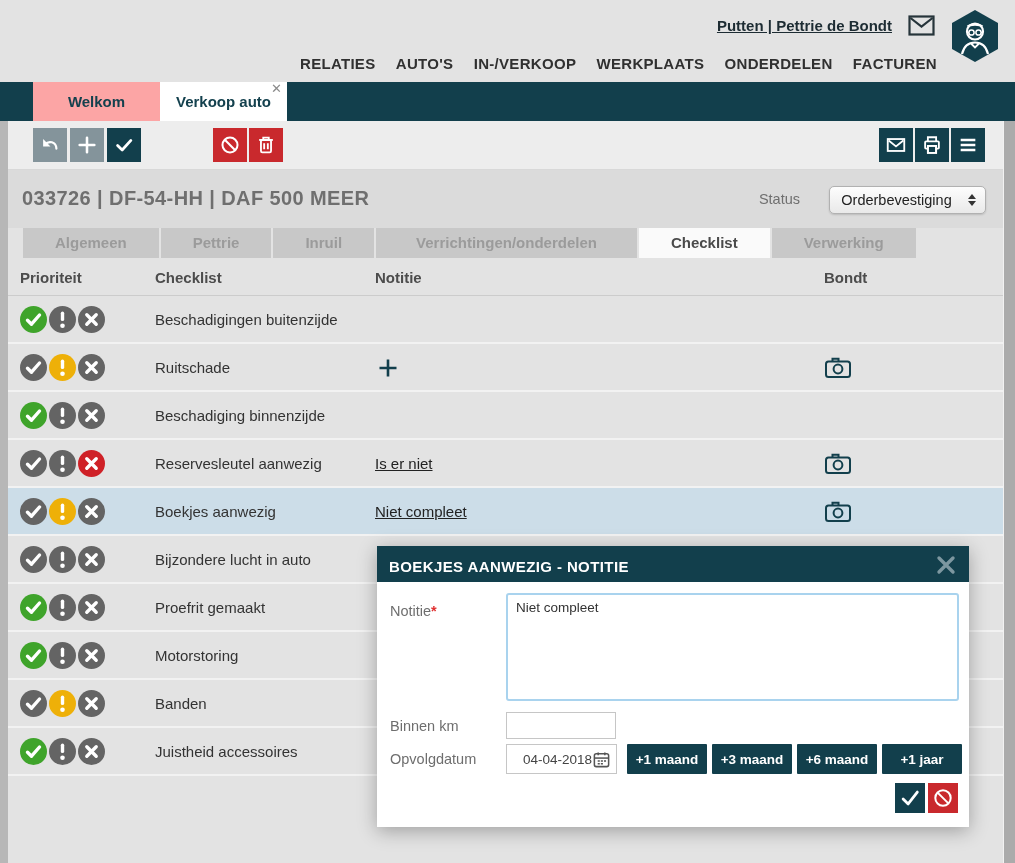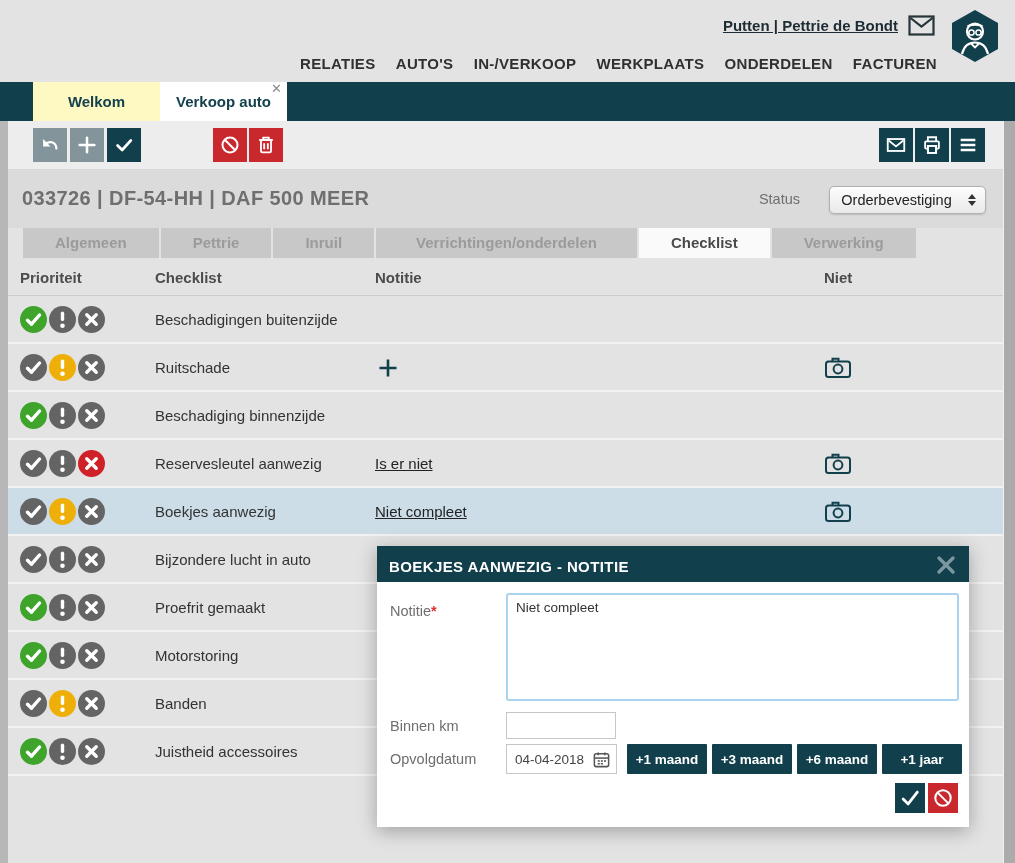--- a/index.html
+++ b/index.html
@@ -11,31 +11,31 @@
   }
 
   
   .header{ position:absolute; left:0; top:0; width:1015px; height:82px; background:#e3e3e3; }
   .logo{ position:absolute; left:26px; top:9px; display:flex; align-items:flex-start; cursor:pointer; }
   .logo svg{ width:56px; height:56px; }
   .logo-text{ margin-left:6px; line-height:1; }
   .logo-word{ font-size:40px; font-weight:bold; letter-spacing:-1.5px; }
   .lt-auto{ color:#164450; } .lt-flex{ color:#d5222b; }
   .tagline{ font-size:11.5px; color:#9a9a9a; letter-spacing:2.6px; margin-top:2px; margin-left:22px; }
-  .userline{ position:absolute; top:15px; right:80px; display:flex; align-items:center; gap:10px; }
+  .userline{ position:absolute; top:15px; right:80px; display:flex; align-items:center; gap:16px; }
   .username{ font-size:15px; font-weight:bold; color:#1d2c33; text-decoration:underline; cursor:pointer; }
   .mailicon{ width:27px; height:21px; display:inline-block; cursor:pointer; }
   .avatar{ position:absolute; top:8px; right:12px; width:56px; height:56px; cursor:pointer; }
   .mainnav{ position:absolute; left:300px; right:78px; bottom:10px; display:flex; justify-content:space-between; }
   .navitem{ font-size:15px; font-weight:bold; color:#303030; letter-spacing:.3px; cursor:pointer; }
 
   
   .tabbar{ position:absolute; left:0; top:82px; width:1015px; height:39px; background:var(--teal); }
   .tab{ position:absolute; top:0; height:39px; width:127px; text-align:center; line-height:39px;
-        font-size:15px; font-weight:bold; color:#14414e; background:#fef9c3; cursor:pointer; }
+        font-size:15px; font-weight:bold; color:#14414e; background:#fca5a5; cursor:pointer; }
   .tab.active{ background:#ffffff; }
   .tab .closex{ position:absolute; top:-1px; right:5px; font-size:13px; color:#8a8a8a; font-weight:normal; line-height:16px; cursor:pointer; }
 
   
   .strip-left{ position:absolute; left:0; top:121px; width:8px; bottom:0; background:#b7b7b7; }
   .strip-right{ position:absolute; right:0; top:121px; width:12px; bottom:0; background:#ababab; border-left:1px solid #f2f2f2; }
 
   
   .toolbar{ position:absolute; left:8px; right:12px; top:121px; height:49px; background:#ededed; border-bottom:1px solid #d8d8d8; }
   .tbtn{ position:absolute; top:7px; width:34px; height:34px; border:none; display:flex; align-items:center; justify-content:center; cursor:pointer; padding:0; }
@@ -88,21 +88,21 @@
   .modal-head{ position:absolute; left:0; top:0; right:0; height:36px; background:var(--teal); }
   .modal-title{ position:absolute; left:12px; top:12px; font-size:15px; font-weight:bold; color:#fff; letter-spacing:.4px; }
   .modal-close{ position:absolute; right:12px; top:8px; width:22px; height:22px; cursor:pointer; }
   .m-label{ position:absolute; left:13px; font-size:14.5px; color:#6e6e6e; }
   .req{ color:#e03030; font-weight:bold; }
   .m-textarea{ position:absolute; left:129px; top:47px; width:453px; height:108px; border:2px solid #a9d3ee; border-radius:3px;
       font-family:"Liberation Sans", sans-serif; font-size:13.5px; color:#333; padding:5px 8px; resize:none; outline:none; background:#fff; }
   .m-input{ position:absolute; left:129px; border:1px solid #c6c6c6; background:#fff; font-family:"Liberation Sans", sans-serif;
       font-size:13.5px; color:#444; padding:0 8px; outline:none; }
   .in-km{ top:166px; width:110px; height:27px; }
-  .date-wrap{ position:absolute; left:129px; top:198px; width:111px; height:30px; border:1px solid #c6c6c6; background:#fff; display:flex; align-items:center; }
+  .date-wrap{ position:absolute; left:129px; top:198px; width:111px; height:30px; border:1px solid #c6c6c6; background:#fff; display:flex; align-items:center;text-align:right; }
   .date-val{ flex:1; padding-left:8px; font-size:13.5px; color:#444; }
   .cal-icon{ width:19px; height:19px; margin-right:5px; cursor:pointer; }
   .qbtn{ position:absolute; top:198px; width:80px; height:30px; background:var(--teal); color:#fff; border:none;
       font-family:"Liberation Sans", sans-serif; font-size:13.5px; font-weight:bold; cursor:pointer; border-radius:1px; }
   .mbtn{ position:absolute; top:237px; width:30px; height:30px; border:none; display:flex; align-items:center; justify-content:center; cursor:pointer; padding:0; }
   .mbtn svg{ width:22px; height:22px; }
   .mbtn.ok{ left:518px; background:var(--teal); }
   .mbtn.no{ left:551px; background:#c9292d; }
 </style>
 </head>
@@ -221,21 +221,21 @@
     <div class="subtab">Inruil</div>
     <div class="subtab wide">Verrichtingen/onderdelen</div>
     <div class="subtab active">Checklist</div>
     <div class="subtab">Verwerking</div>
   </div>
 
 <div class="thead">
   <span class="col-prio">Prioriteit</span>
   <span class="col-check">Checklist</span>
   <span class="col-not">Notitie</span>
-  <span class="col-foto">Niet</span>
+  <span class="col-foto">Bondt</span>
 </div>
 <div class="tbody" id="rows">
     <div class="trow">
       <span class="pic p1 on-ok">
         <svg viewBox="0 0 27 27">
           <path d="M7.5 14.2l4 4L19.5 9" fill="none" stroke="#fff" stroke-width="3.4" stroke-linecap="round" stroke-linejoin="round"></path>
         </svg>
       </span>
       <span class="pic p2 ">
         <svg viewBox="0 0 27 27">

